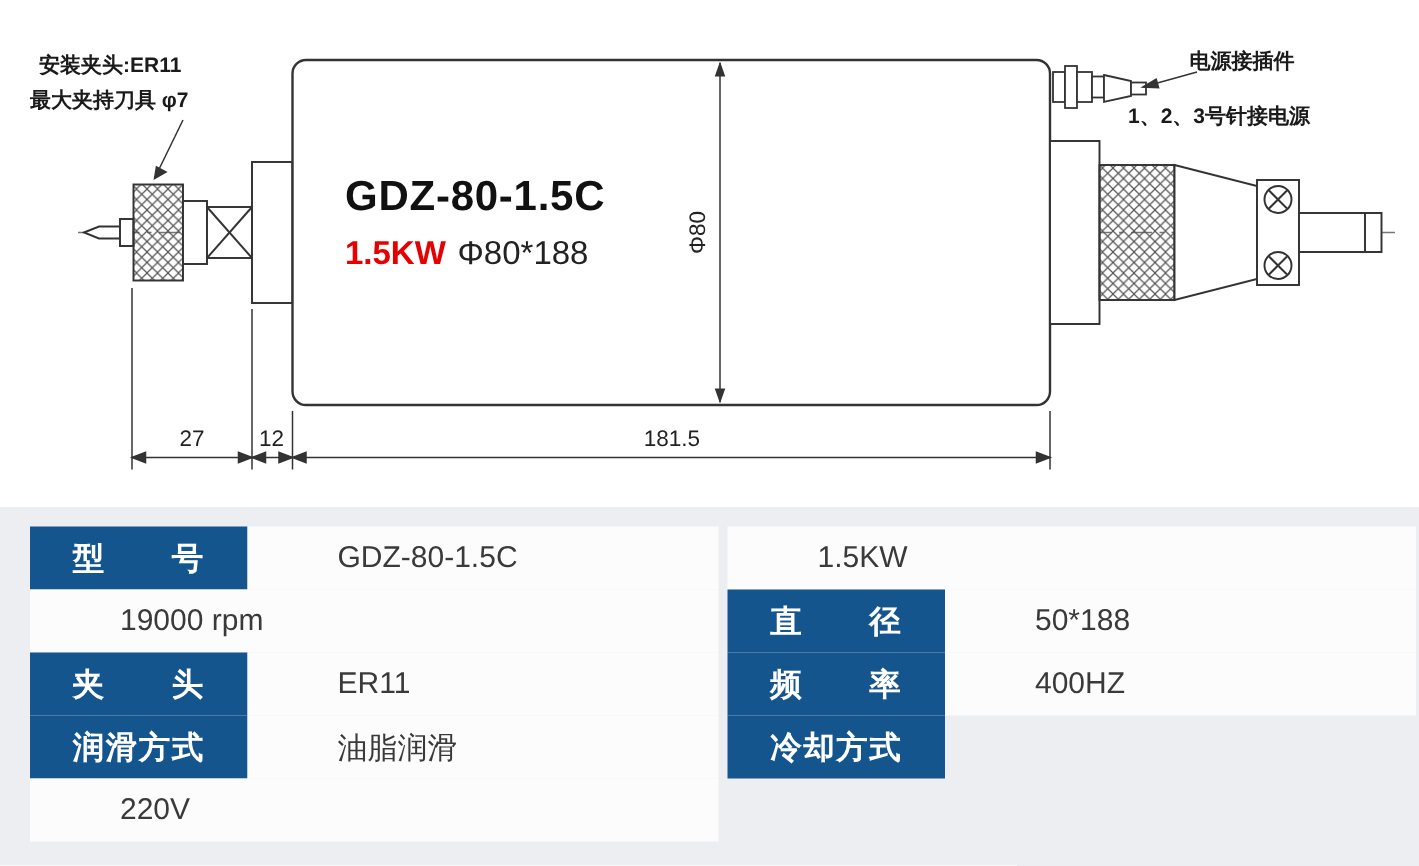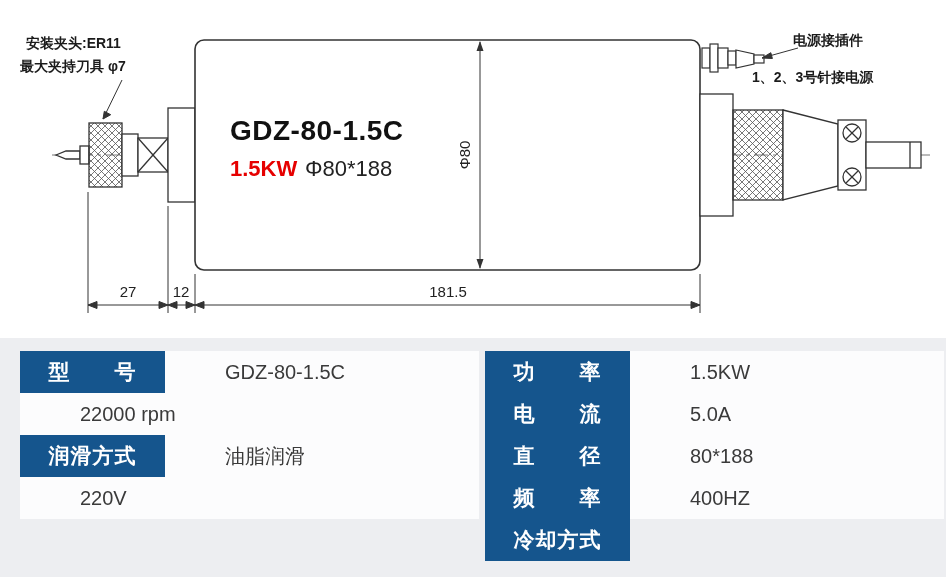--- a/index.html
+++ b/index.html
@@ -123,42 +123,41 @@
 </div>
 
 <div class="spec-section">
   <div class="spec-cols">
     <div class="half">
       <div class="spec-row">
         <div class="label-cell">型　　号</div>
         <div class="value-cell">GDZ-80-1.5C</div>
       </div>
       <div class="spec-row">
-        <div class="value-cell">22000 rpm</div>
+        <div class="value-cell">19000 rpm</div>
+      </div>
+      <div class="spec-row">
+        <div class="label-cell">夹　　头</div>
+        <div class="value-cell">ER11</div>
       </div>
       <div class="spec-row">
         <div class="label-cell">润滑方式</div>
         <div class="value-cell">油脂润滑</div>
       </div>
       <div class="spec-row">
         <div class="value-cell">220V</div>
       </div>
     </div>
     <div class="half">
       <div class="spec-row">
-        <div class="label-cell">功　　率</div>
         <div class="value-cell">1.5KW</div>
       </div>
       <div class="spec-row">
-        <div class="label-cell">电　　流</div>
-        <div class="value-cell">5.0A</div>
-      </div>
-      <div class="spec-row">
         <div class="label-cell">直　　径</div>
-        <div class="value-cell">80*188</div>
+        <div class="value-cell">50*188</div>
       </div>
       <div class="spec-row">
         <div class="label-cell">频　　率</div>
         <div class="value-cell">400HZ</div>
       </div>
       <div class="spec-row">
         <div class="label-cell">冷却方式</div>
       </div>
     </div>
   </div>

